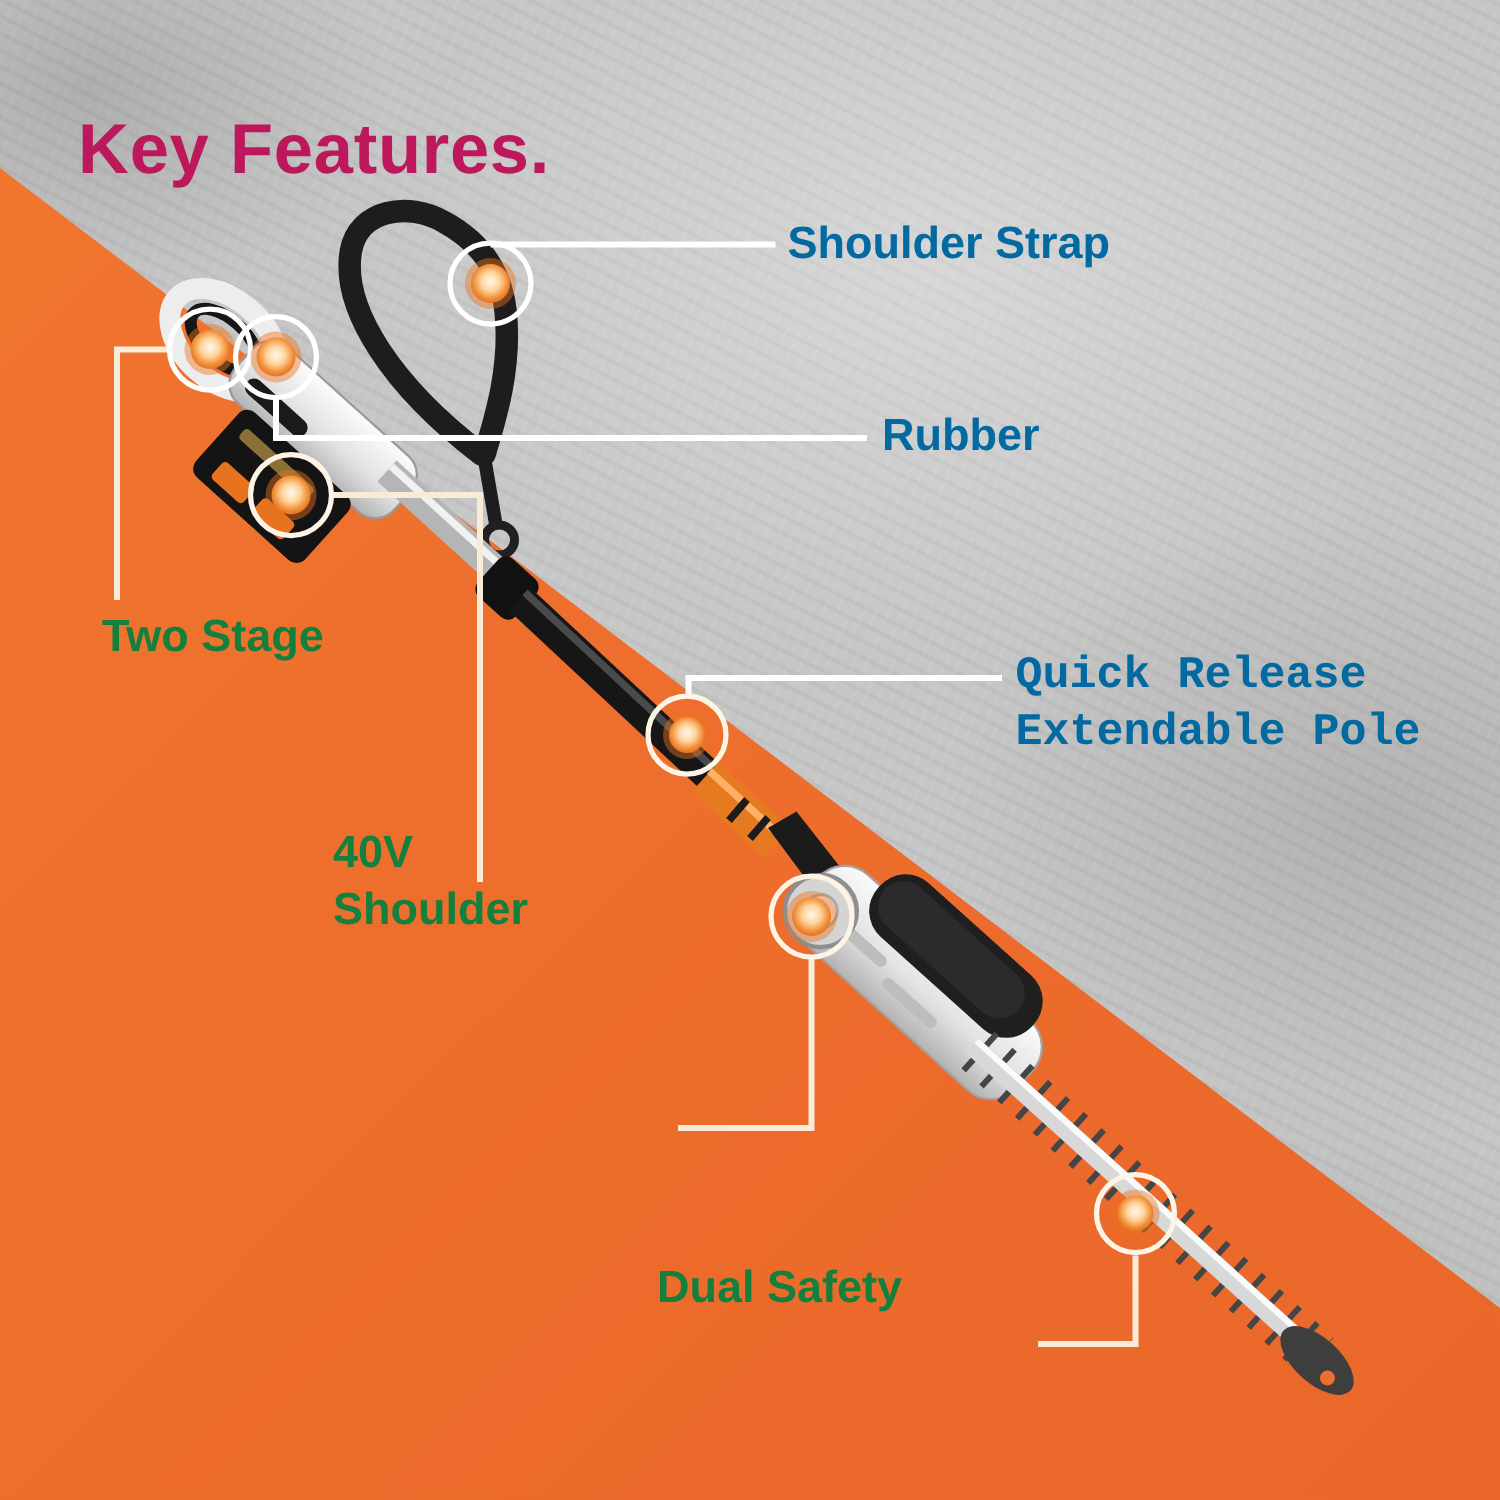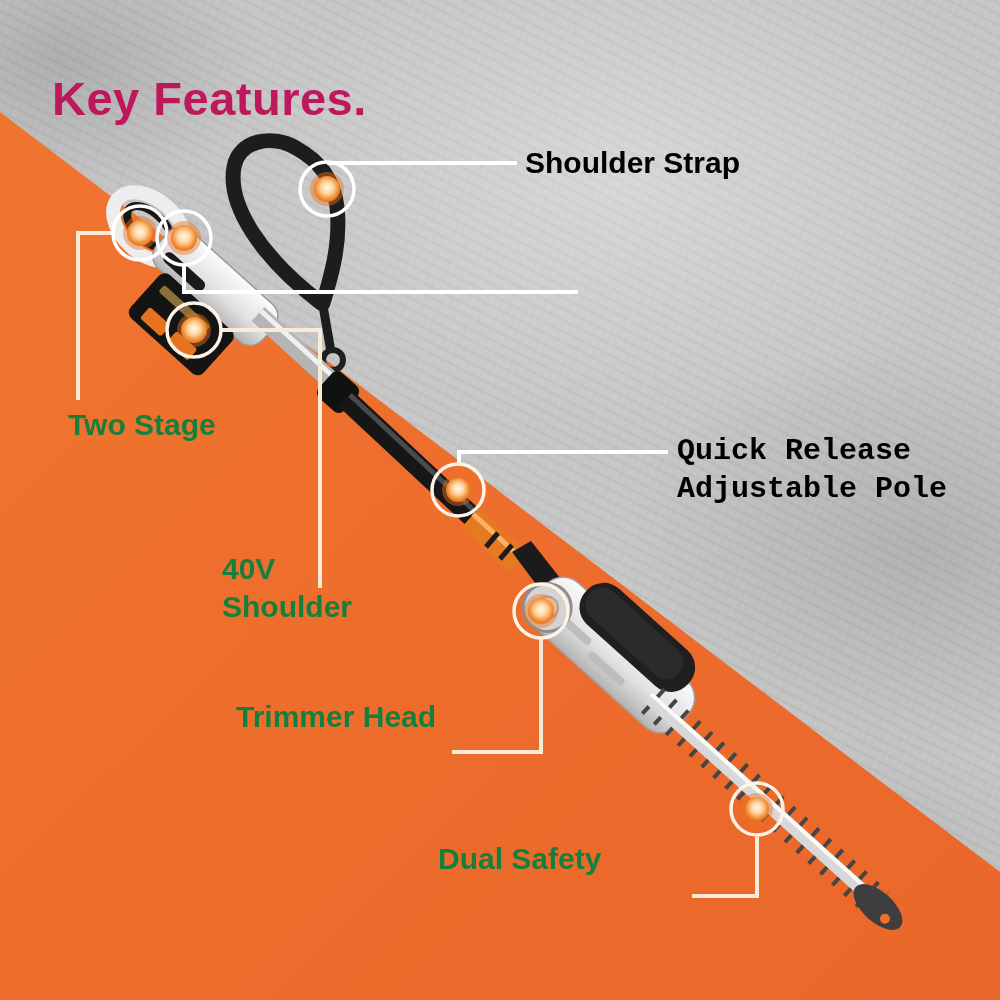--- a/index.html
+++ b/index.html
@@ -29,21 +29,21 @@
   .title{
     position:absolute;left:52px;top:40px;
     font-size:47px;font-weight:700;color:#be185d;letter-spacing:.5px;
   }
 
   .feature-label{
     position:absolute;font-weight:700;font-size:30px;line-height:38px;
     white-space:nowrap;
   }
   .feature-label span{display:block;}
-  .on-gray{color:#000000;}
+  .on-gray{color:#0369a1;}
   .on-orange{color:#15803d;}
 
   svg{position:absolute;inset:0;}
 </style>
 </head>
 <body>
 
 <div class="stage concrete"></div>
 <div class="stage wedge"></div>
 
@@ -161,35 +161,35 @@
   </g>
 </svg>
 
 <h1 class="title">Key Features.</h1>
 
 <div class="feature-label on-gray" style="left:525px;top:144px;">
   <span>Shoulder Strap</span>
 </div>
 
 <div class="feature-label on-gray" style="left:588px;top:272px;">
+  <span>Rubber</span>
 </div>
 
 <div class="feature-label on-orange" style="left:68px;top:406px;">
   <span>Two Stage</span>
 </div>
 
 <div class="feature-label on-gray" style="left:677px;top:432px;font-family:Liberation Mono, monospace;">
   <span>Quick Release</span>
-  <span>Adjustable Pole</span>
+  <span>Extendable Pole</span>
 </div>
 
 <div class="feature-label on-orange" style="left:222px;top:550px;">
   <span>40V</span>
   <span>Shoulder</span>
 </div>
 
 <div class="feature-label on-orange" style="left:236px;top:698px;">
-  <span>Trimmer Head</span>
 </div>
 
 <div class="feature-label on-orange" style="left:438px;top:840px;">
   <span>Dual Safety</span>
 </div>
 
 </body></html>

